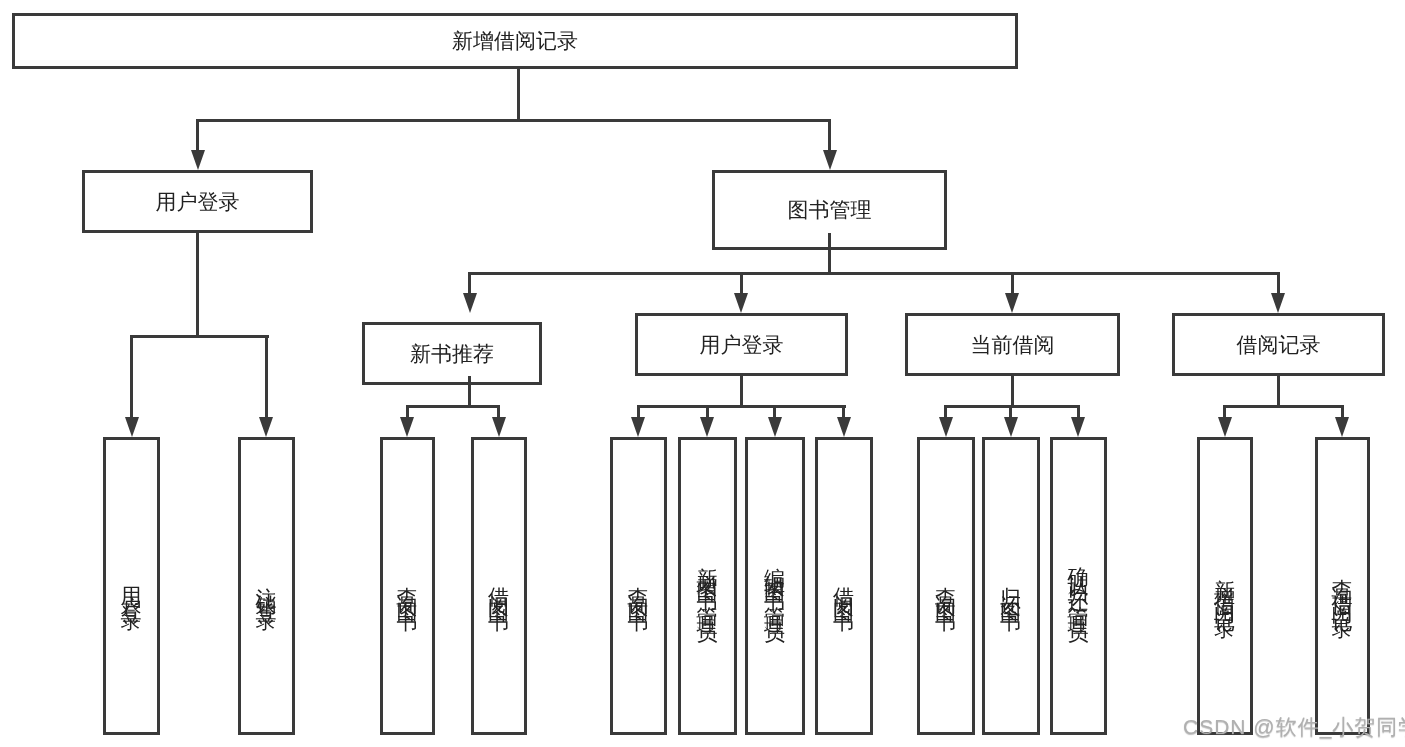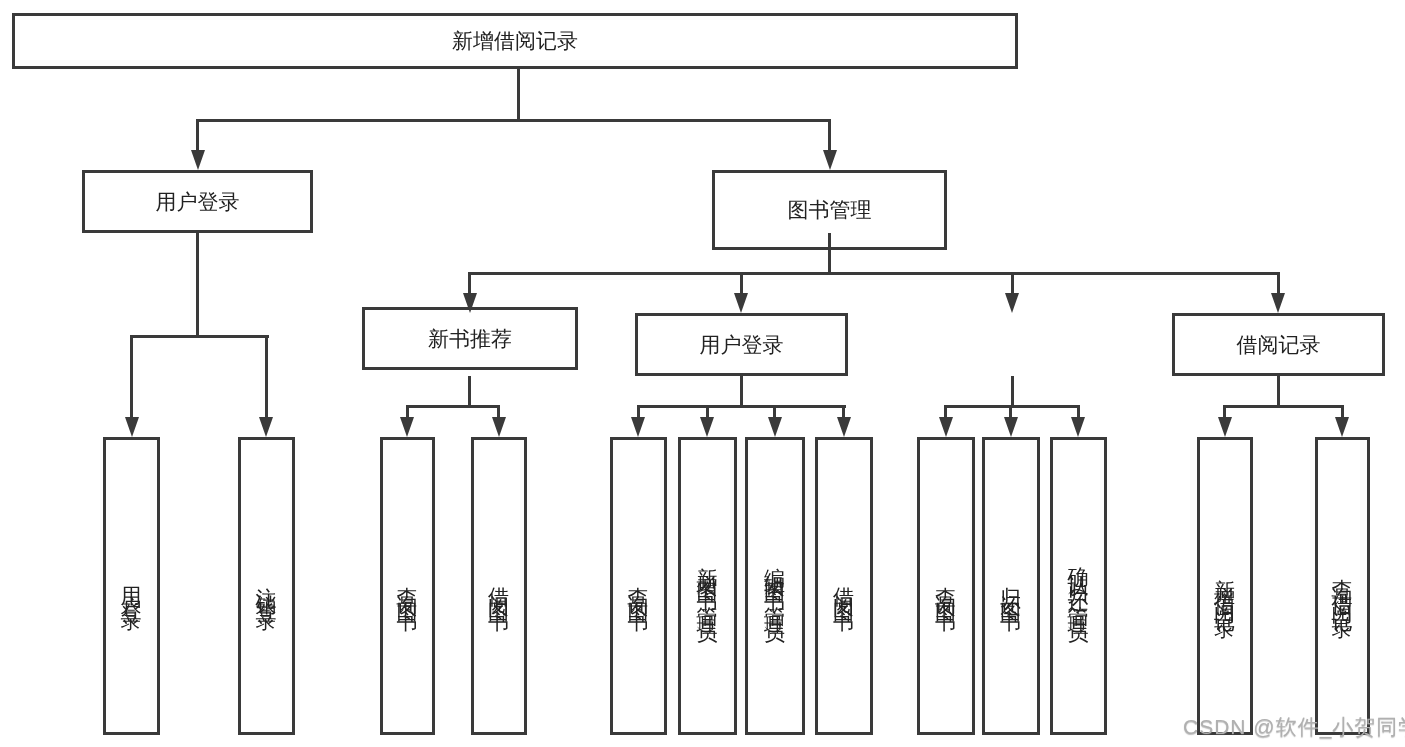--- a/index.html
+++ b/index.html
@@ -41,25 +41,28 @@
     <span>新增借阅记录</span>
   </div>
 
   <div class="box" style="left:82px;top:170px;width:231px;height:63px">
     <span>用户登录</span>
   </div>
   <div class="box" style="left:712px;top:170px;width:235px;height:80px">
     <span>图书管理</span>
   </div>
 
-  <div class="box" style="left:362px;top:307px;width:216px;height:63px">
+  <div class="box" style="left:362px;top:322px;width:180px;height:63px">
     <span>新书推荐</span>
   </div>
   <div class="box" style="left:635px;top:313px;width:213px;height:63px">
     <span>用户登录</span>
+  </div>
+  <div class="box" style="left:905px;top:313px;width:215px;height:63px">
+    <span>当前借阅</span>
   </div>
   <div class="box" style="left:1172px;top:313px;width:213px;height:63px">
     <span>借阅记录</span>
   </div>
 
   <div class="box vbox" style="left:103px;top:437px;width:57px;height:298px">
     <span class="vtext">用户登录</span>
   </div>
   <div class="box vbox" style="left:238px;top:437px;width:57px;height:298px">
     <span class="vtext">注销登录</span>

